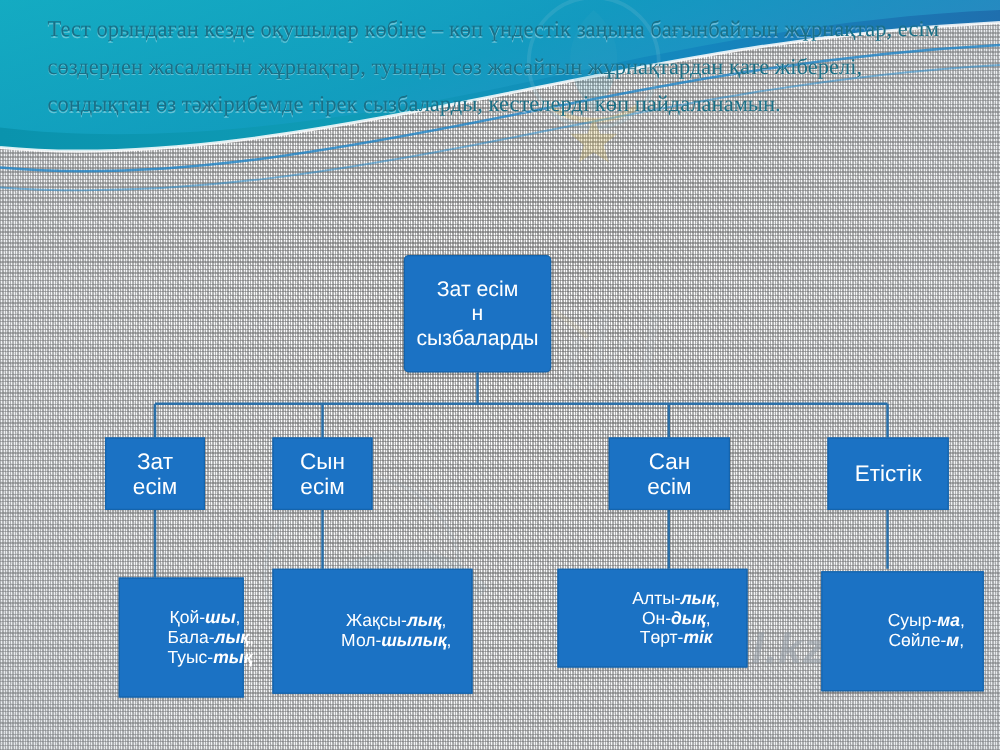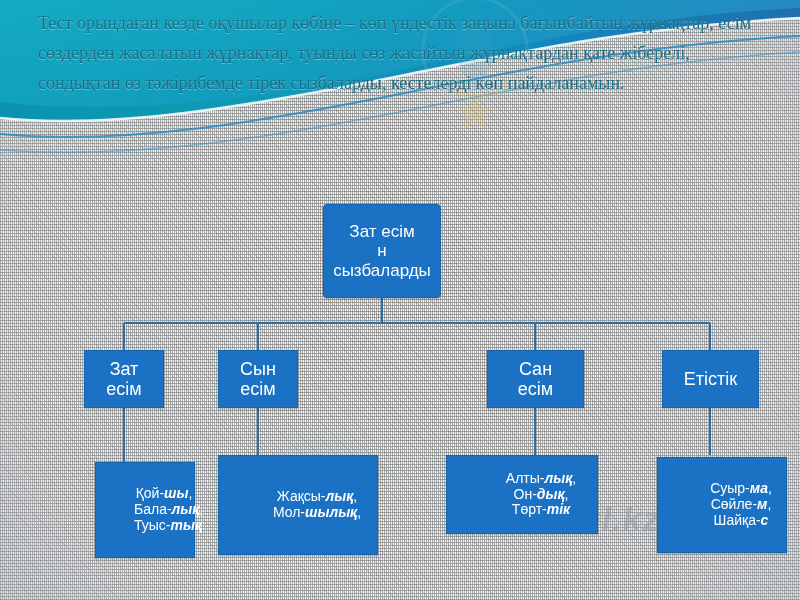--- a/index.html
+++ b/index.html
@@ -264,18 +264,17 @@
       <span class="inner">
           <span class="line"><span>Алты-</span><b>лық</b><span>,</span></span>
           <span class="line"><span>Он-</span><b>дық</b><span>,</span></span>
           <span class="line"><span>Төрт-</span><b>тік</b><span></span></span>
         </span>
     </div>
     <div class="node leaf" id="leaf-etis">
       <span class="inner">
           <span class="line"><span>Суыр-</span><b>ма</b><span>,</span></span>
           <span class="line"><span>Сөйле-</span><b>м</b><span>,</span></span>
-          <span class="line"><span>Шайқа-</span><b>с</b><span></span></span>
         </span>
     </div>
 
   </div>
 </div>
 
 </body></html>

